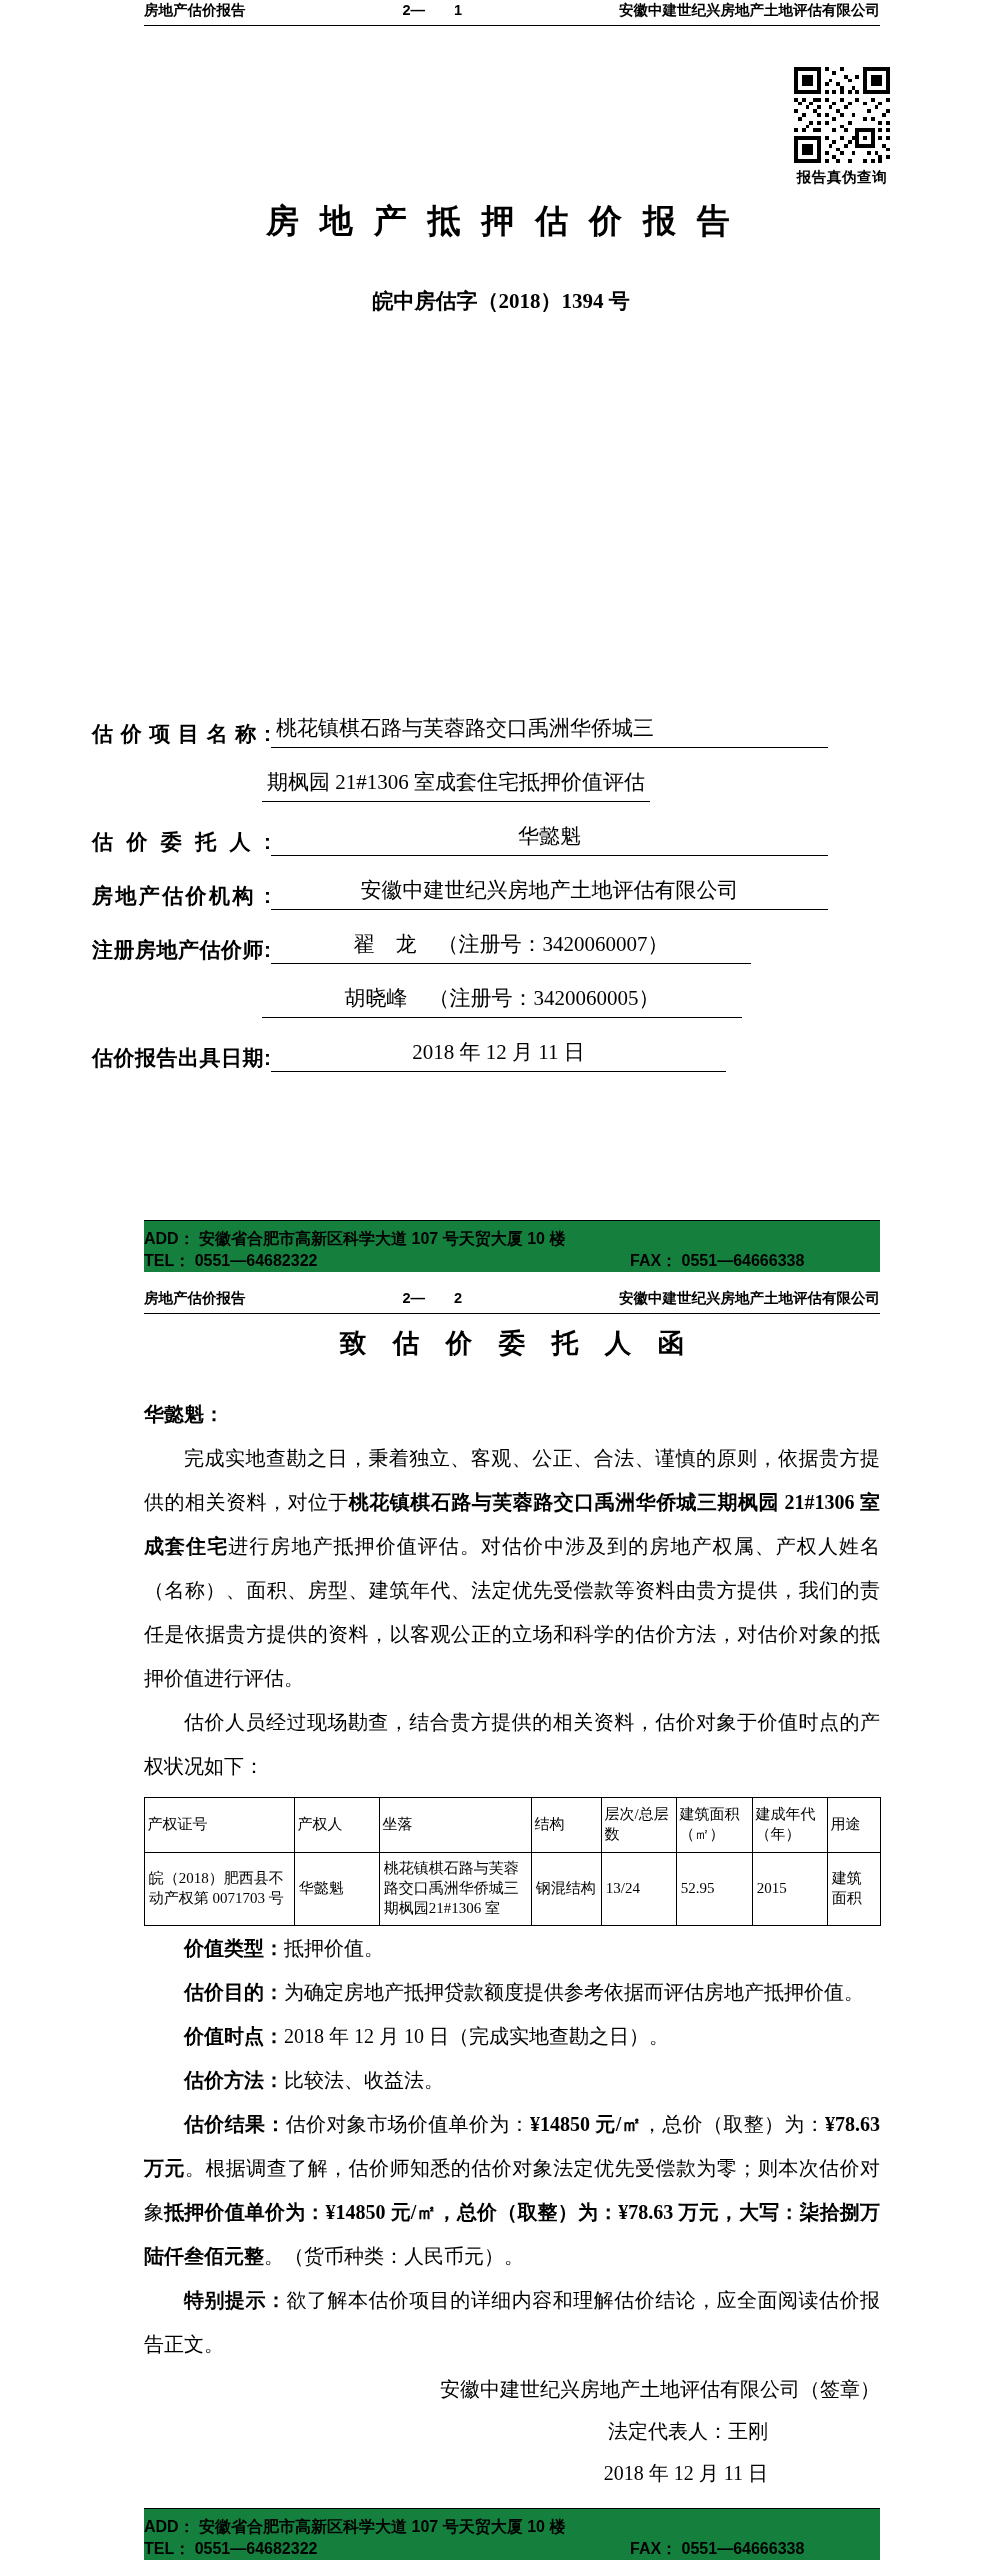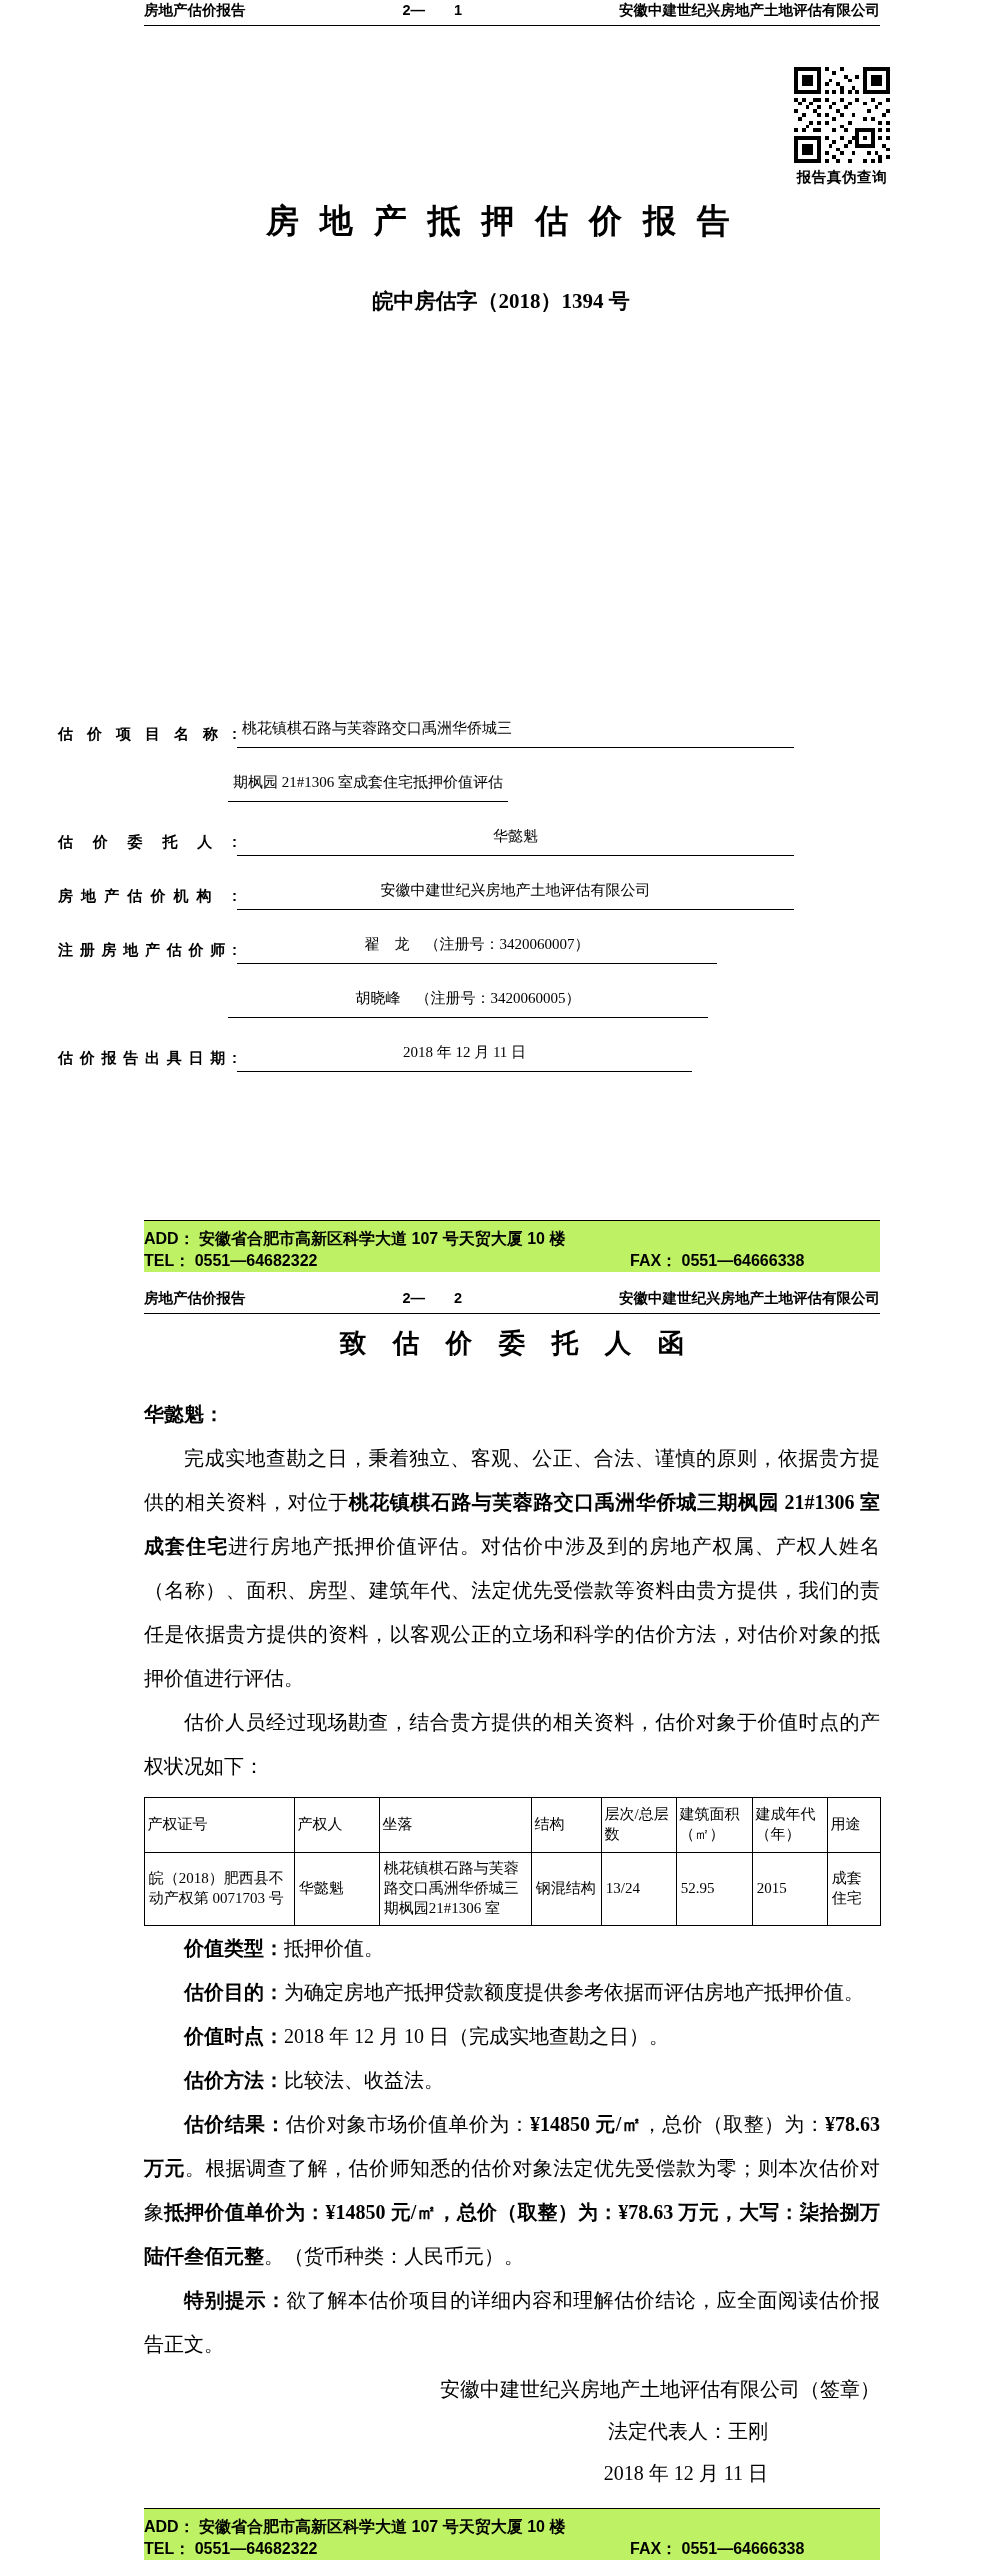--- a/index.html
+++ b/index.html
@@ -4,32 +4,32 @@
 <style>
   html,body{margin:0;padding:0}
   body{width:1002px;background:#ffffff;color:#000;font-family:"Liberation Serif","DejaVu Serif",serif}
   .page{position:relative;width:1002px;height:1288px;background:#fff;overflow:hidden}
 
   .header{position:absolute;top:1px;left:144px;width:736px;display:flex;justify-content:space-between;align-items:flex-end;
     font-family:"Liberation Sans","DejaVu Sans",sans-serif;font-weight:bold;font-size:14.5px;line-height:19px;
     padding-bottom:5px;border-bottom:1.9px solid #000;white-space:pre}
 
   .footer{position:absolute;bottom:16.4px;left:144px;width:736px;border-top:1.9px solid #000;padding-top:6.3px;
-    font-family:"Liberation Sans","DejaVu Sans",sans-serif;font-weight:bold;font-size:16px;line-height:22px;background:#bef264}
+    font-family:"Liberation Sans","DejaVu Sans",sans-serif;font-weight:bold;font-size:16px;line-height:22px;background:#15803d}
   .footer-row{display:flex}
   .footer-tel{width:486px}
 
   .qr-block{position:absolute;top:67px;right:112px;width:96px;text-align:center}
   .qr-block svg{width:96px;height:96px;display:block}
   .qr-caption{margin-top:5px;font-family:"Liberation Sans","DejaVu Sans",sans-serif;font-weight:bold;font-size:14.5px;letter-spacing:0.6px;white-space:nowrap}
 
   .p1-title{margin-top:200px;text-align:center;font-weight:bold;font-size:33px;line-height:43px;letter-spacing:6.3px;white-space:pre}
   .p1-docnum{margin-top:44px;text-align:center;font-weight:bold;font-size:21px;line-height:28px}
 
-  .p1-form{margin:379px auto 0 58px;width:736px;font-size:15px}
+  .p1-form{margin:379px auto 0 92px;width:736px;font-size:21px}
   .form-row{display:flex;align-items:flex-end;height:54px}
   .form-label{width:179px;flex-shrink:0;font-family:"Liberation Sans","DejaVu Sans",sans-serif;font-weight:bold;
     text-align:justify;text-align-last:justify;line-height:29px;white-space:normal}
   .form-spacer{width:170px;flex-shrink:0}
   .form-value{border-bottom:1.3px solid #000;line-height:29px;padding:0 5px 3.8px}
   .fill{flex:1}
   .center{text-align:center}
   .w745{width:470px}
   .w705{width:445px}
 
@@ -259,21 +259,21 @@
           <th>用途</th>
         </tr>
         <tr>
           <td>皖（2018）肥西县不动产权第 0071703 号</td>
           <td>华懿魁</td>
           <td>桃花镇棋石路与芙蓉路交口禹洲华侨城三期枫园21#1306 室</td>
           <td>钢混结构</td>
           <td>13/24</td>
           <td>52.95</td>
           <td>2015</td>
-          <td>成套住宅</td>
+          <td>建筑面积</td>
         </tr>
       </tbody>
         </table>
 
       <p class="item"><span class="b lbl">价值类型：</span><span>抵押价值。</span></p>
       <p class="item"><span class="b lbl">估价目的：</span><span>为确定房地产抵押贷款额度提供参考依据而评估房地产抵押价值。</span></p>
       <p class="item"><span class="b lbl">价值时点：</span><span>2018 年 12 月 10 日（完成实地查勘之日）。</span></p>
       <p class="item"><span class="b lbl">估价方法：</span><span>比较法、收益法。</span></p>
       <p class="item"><span class="b lbl">估价结果：</span><span>估价对象市场价值单价为：</span><span class="b">¥14850 元/㎡</span><span>，总价（取整）为：</span><span class="b">¥78.63 万元</span><span>。根据调查了解，估价师知悉的估价对象法定优先受偿款为零；则本次估价对象</span><span class="b">抵押价值单价为：¥14850 元/㎡，总价（取整）为：¥78.63 万元，大写：柒拾捌万陆仟叁佰元整</span><span>。（货币种类：人民币元）。</span></p>
       <p class="item"><span class="b lbl">特别提示：</span><span>欲了解本估价项目的详细内容和理解估价结论，应全面阅读估价报告正文。</span></p>

